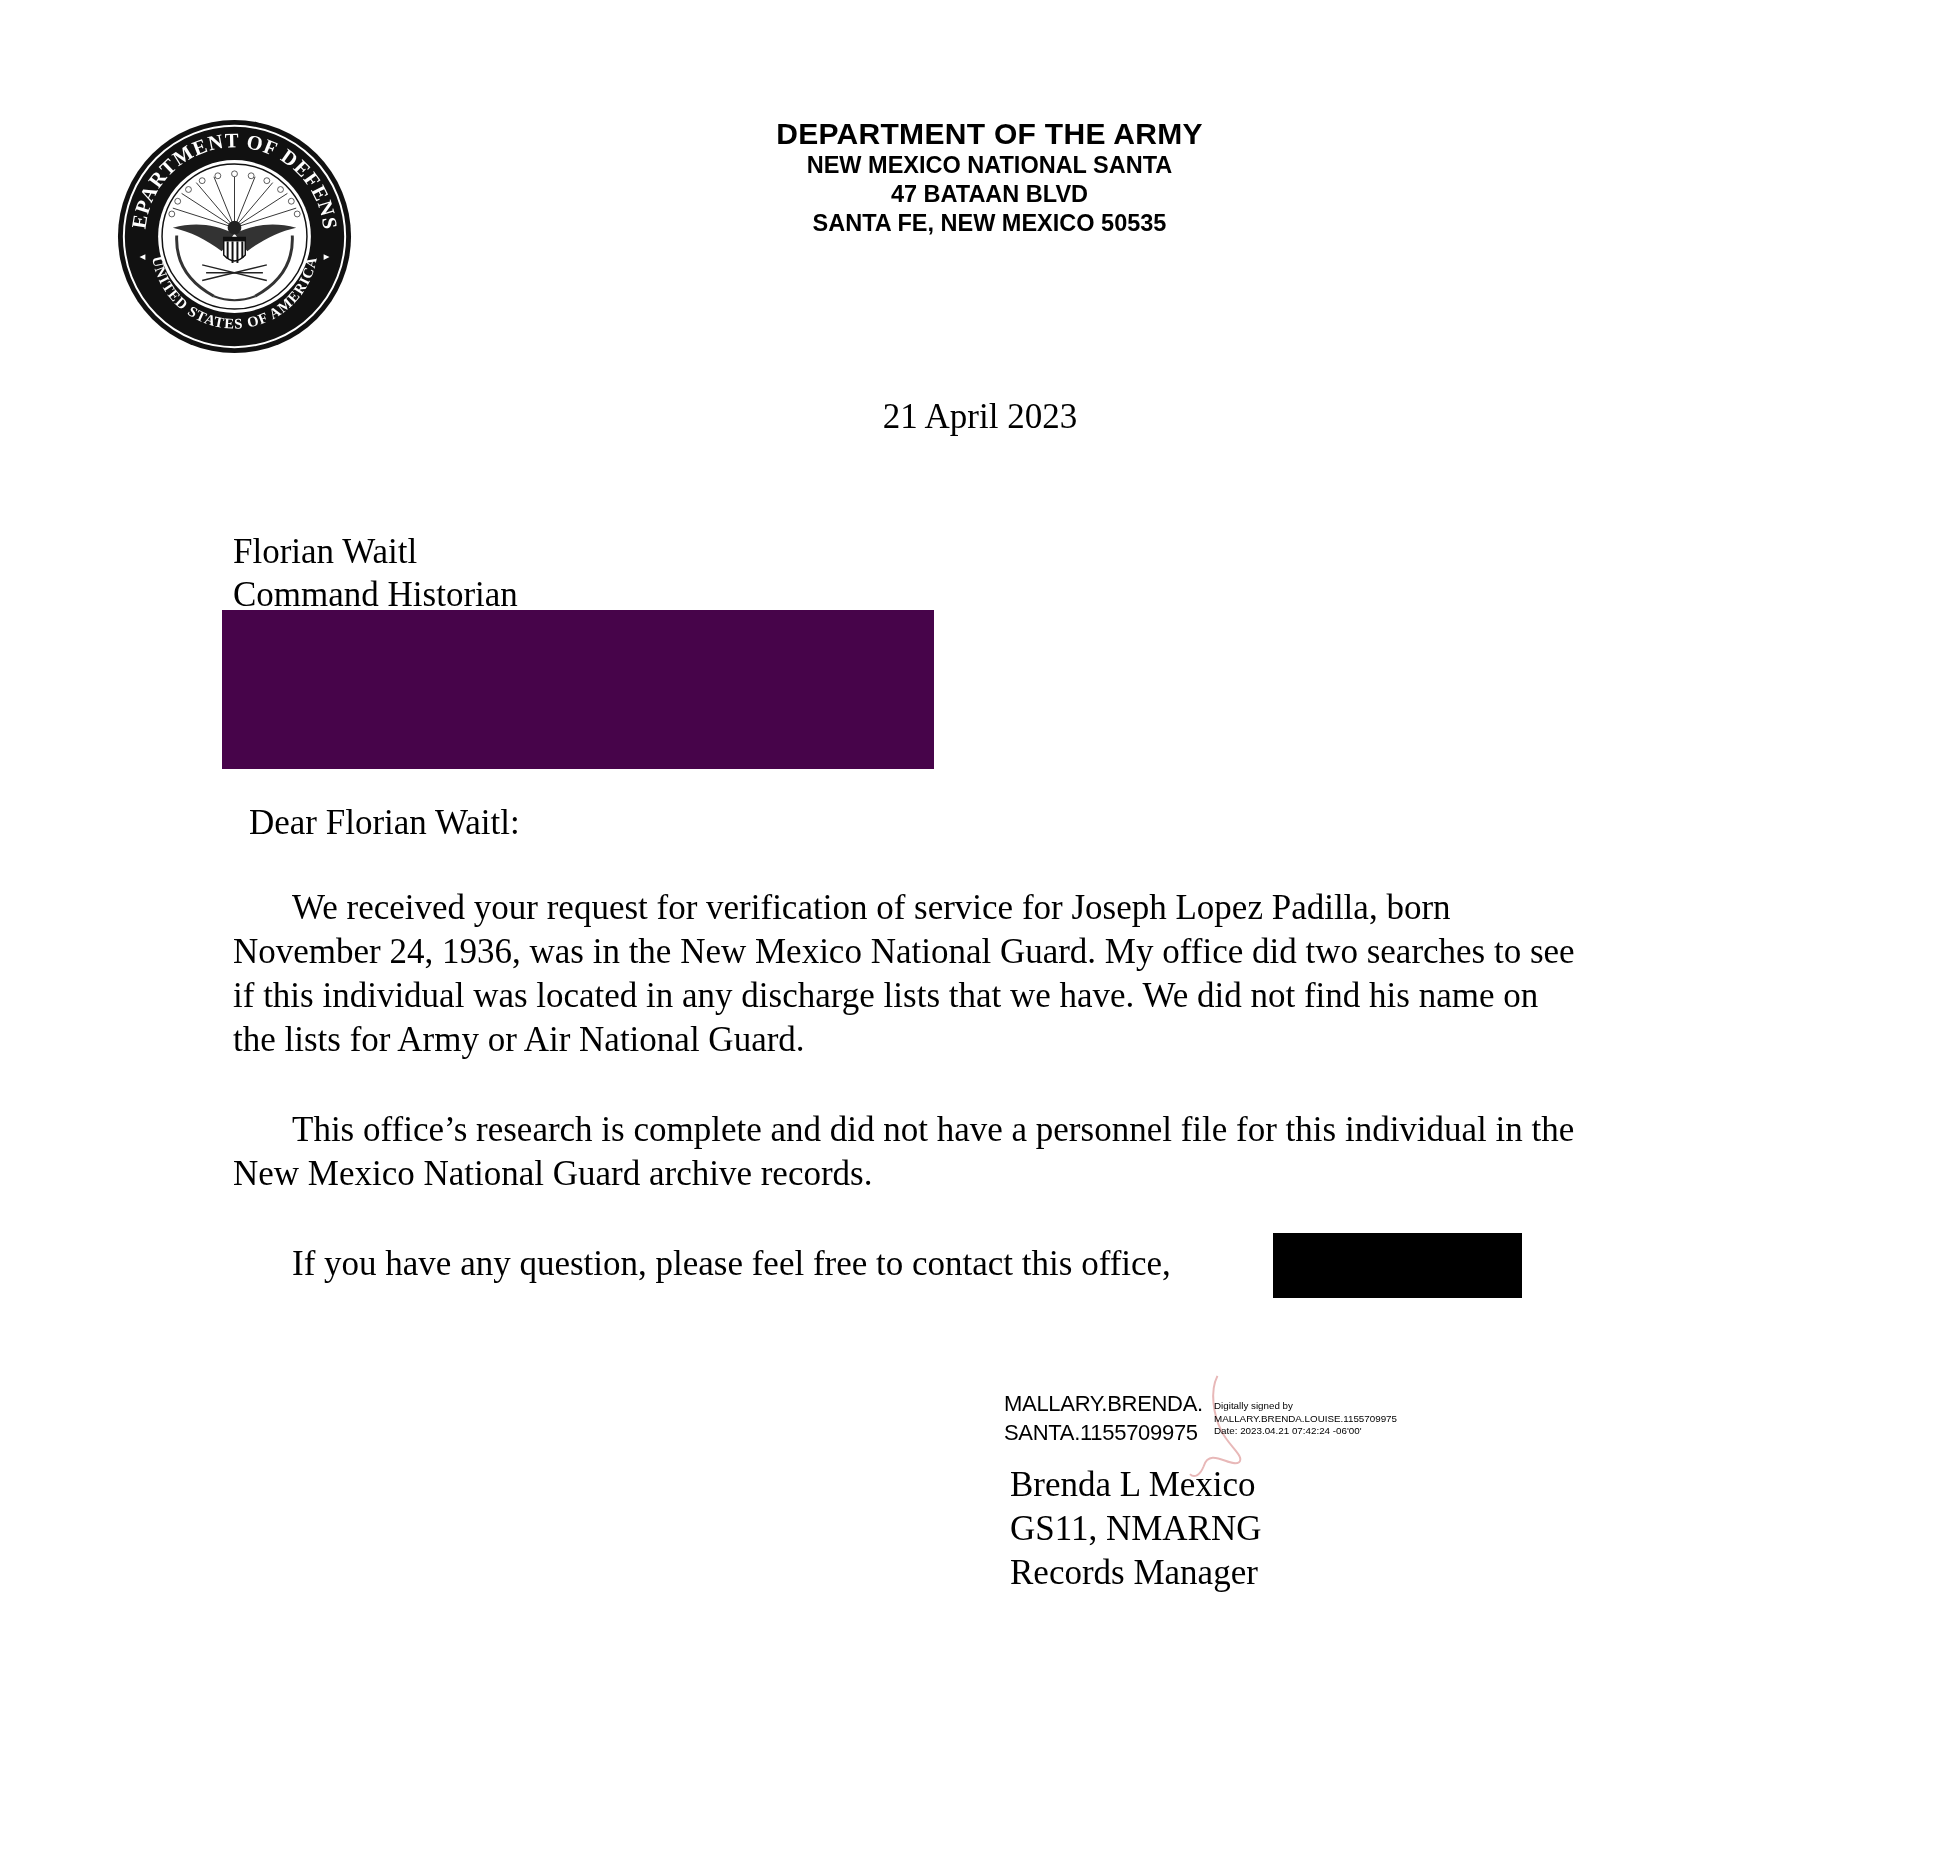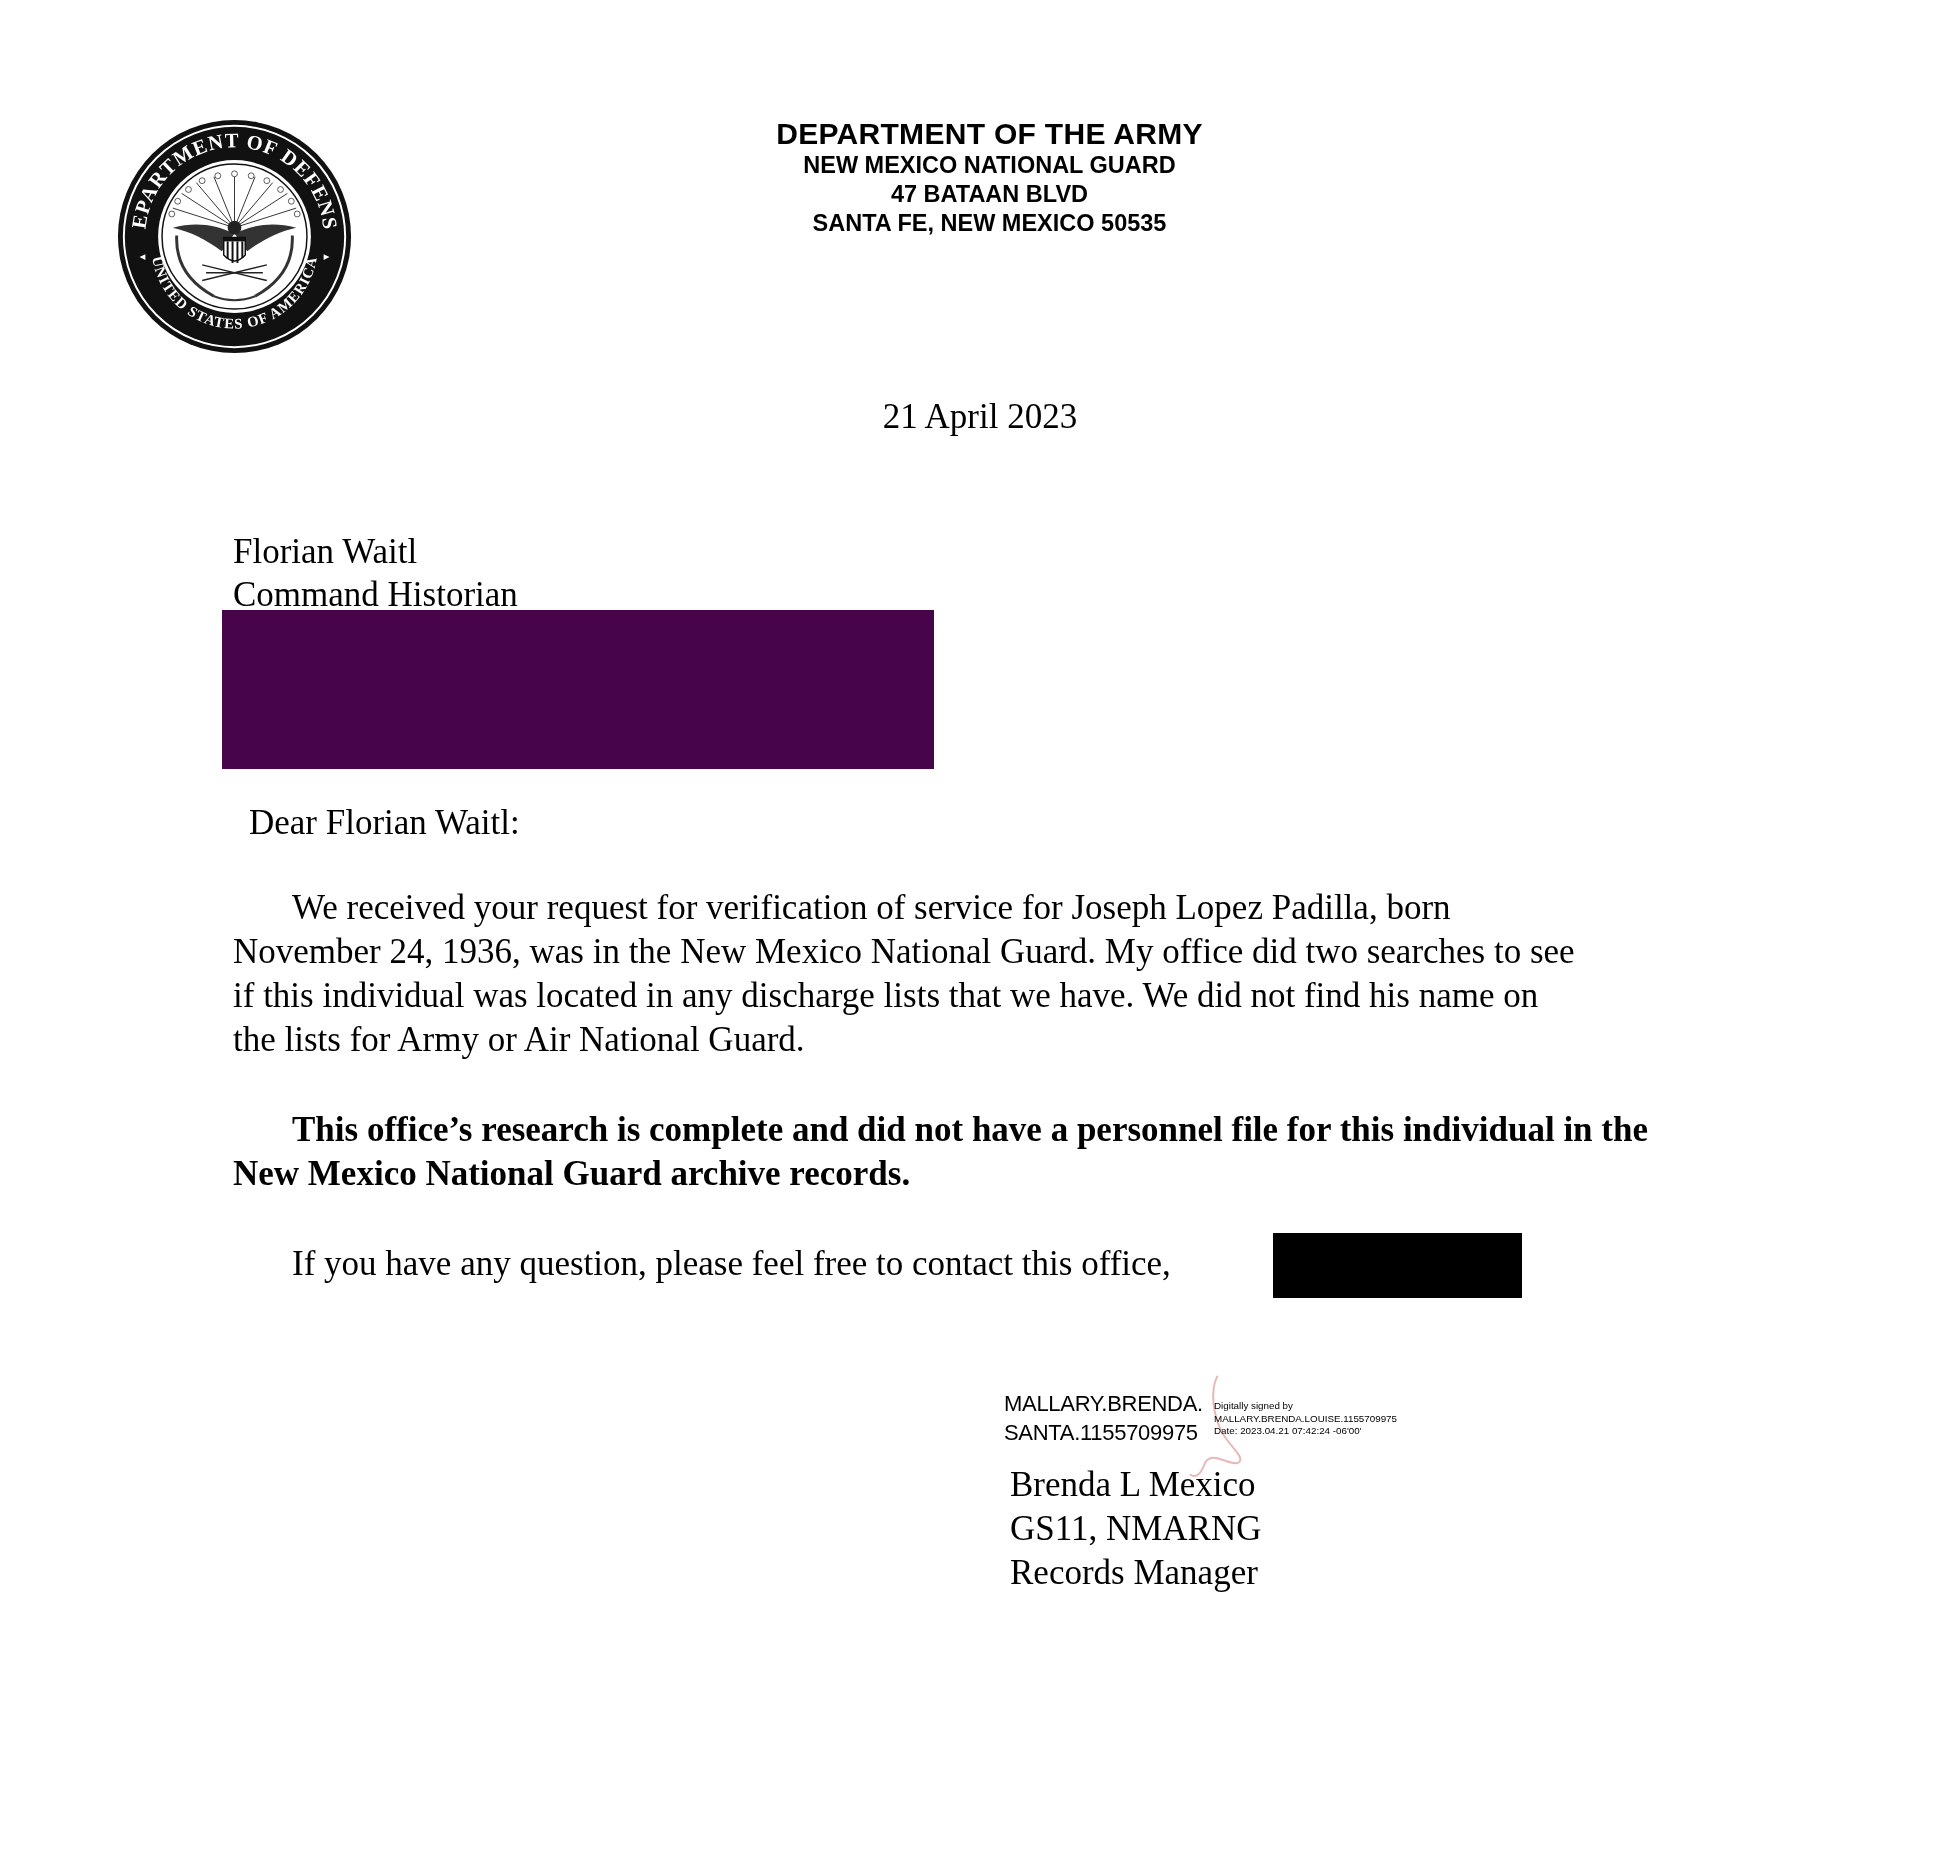--- a/index.html
+++ b/index.html
@@ -16,21 +16,21 @@
   #date { position: absolute; left: 0; width: 1960px; top: 396px; text-align: center; font-size: 35px; line-height: 41px; }
 
   #recipient { position: absolute; left: 233px; top: 530px; font-size: 35px; line-height: 43px; }
   #redact-address { position: absolute; left: 222px; top: 610px; width: 712px; height: 159px; background: #47044a; }
 
   #salutation { position: absolute; left: 249px; top: 801px; font-size: 35px; line-height: 43px; }
 
   .para { position: absolute; left: 233px; width: 1529px; font-size: 35px; line-height: 44px; }
   .para .indent { display: inline-block; width: 59px; }
   #p1 { top: 886px; }
-  #p2 { top: 1108px; font-weight: bold; }
+  #p2 { top: 1108px; }
   #p3 { top: 1242px; white-space: nowrap; }
   #redact-contact { position: absolute; left: 1273px; top: 1233px; width: 249px; height: 65px; background: #000; }
 
   #digisig { position: absolute; left: 1004px; top: 1390px; width: 451px; height: 86px; }
   #digisig .big { position: absolute; left: 0; font-size: 22px; line-height: 27.4px; letter-spacing: -0.3px; }
   #digisig .big.a { top: 0; }
   #digisig .big.b { top: 29px; }
   #digisig .small { position: absolute; left: 210px; top: 9.8px; font-size: 9.8px; line-height: 12.7px; }
   #digisig .mark { position: absolute; left: 176px; top: -17.6px; width: 69px; height: 108px; }
 
@@ -105,21 +105,21 @@
     </g>
 
     <path d="M 62 120 Q 60 160 100 182" fill="none" stroke="#333" stroke-width="3"></path>
     <path d="M 180 120 Q 182 160 142 182" fill="none" stroke="#333" stroke-width="3"></path>
     <path d="M 100 182 Q 121 190 142 182" fill="none" stroke="#333" stroke-width="2"></path>
   </svg>
 </div>
 
 <div id="letterhead" class="sans">
   <div class="l1">DEPARTMENT OF THE ARMY</div>
-  <div class="l2">NEW MEXICO NATIONAL GUARD</div>
+  <div class="l2">NEW MEXICO NATIONAL SANTA</div>
   <div class="l2">47 BATAAN BLVD</div>
   <div class="l2">SANTA FE, NEW MEXICO 50535</div>
 </div>
 
 <div id="date" class="serif">21 April 2023</div>
 
 <div id="recipient" class="serif">
   <div>Florian Waitl</div>
   <div>Command Historian</div>
 </div>

